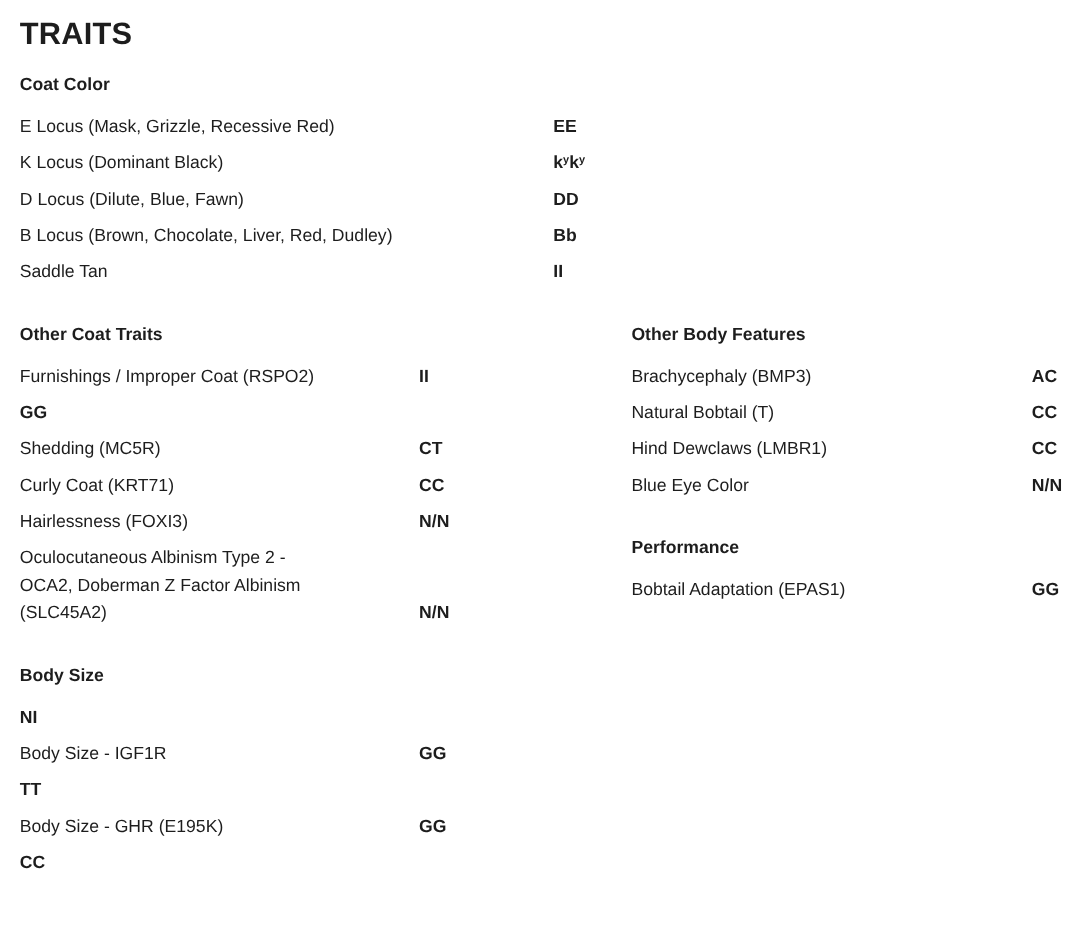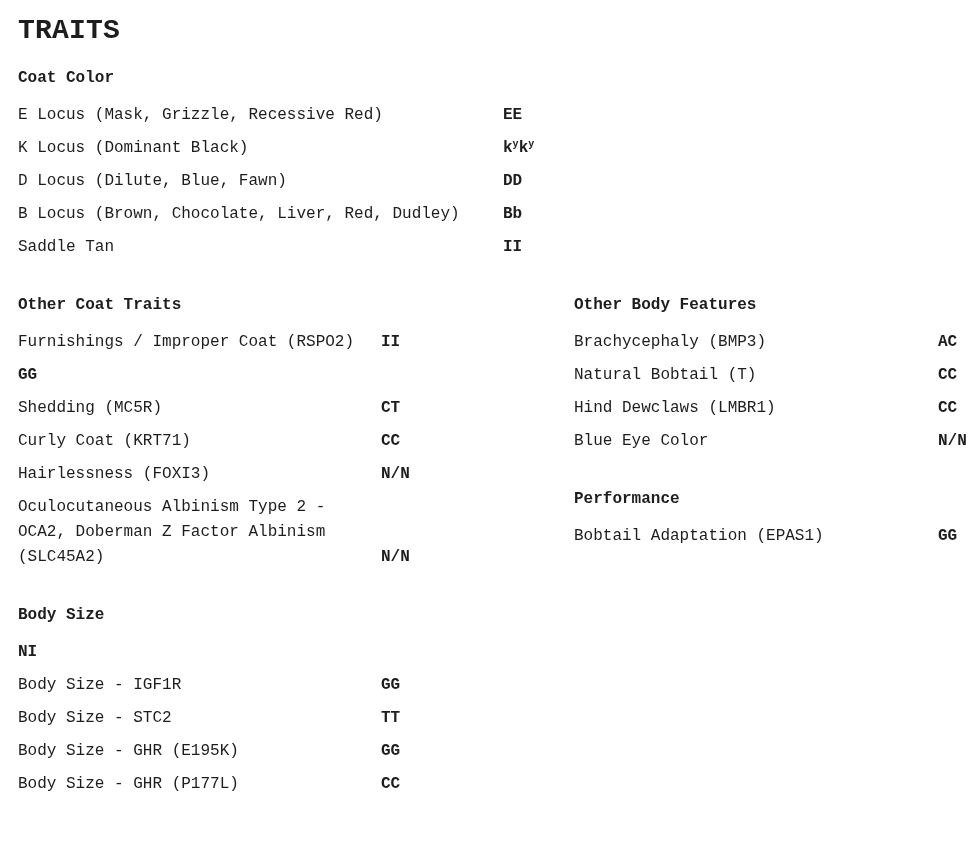--- a/index.html
+++ b/index.html
@@ -7,21 +7,20 @@
   body {
     width: 980px;
     height: 861px;
     font-family: "Liberation Sans", "DejaVu Sans", sans-serif;
     color: #1d1d1d;
     overflow: hidden;
   }
   .page {
     padding: 16px 18px 0 18px;
     width: 840px;
-    font-family: Liberation Mono, monospace;
   }
   h1.page-title {
     font-size: 28px;
     line-height: 30px;
     font-weight: bold;
     letter-spacing: 0.2px;
     margin-bottom: 22px;
   }
   h2.section-heading {
     font-size: 16px;
@@ -139,29 +138,27 @@
         <h2 class="section-heading">Body Size</h2>
         <div class="rows">
             <div class="row">
               <span class="value">NI</span>
             </div>
             <div class="row">
               <span class="label">Body Size - IGF1R</span>
               <span class="value">GG</span>
             </div>
             <div class="row">
-              <span class="label">Body Size - STC2</span>
               <span class="value">TT</span>
             </div>
             <div class="row">
               <span class="label">Body Size - GHR (E195K)</span>
               <span class="value">GG</span>
             </div>
             <div class="row">
-              <span class="label">Body Size - GHR (P177L)</span>
               <span class="value">CC</span>
             </div>
           </div>
       </section>
     </div>
 
     <div class="col-right">
       <section class="section">
         <h2 class="section-heading">Other Body Features</h2>
         <div class="rows">

